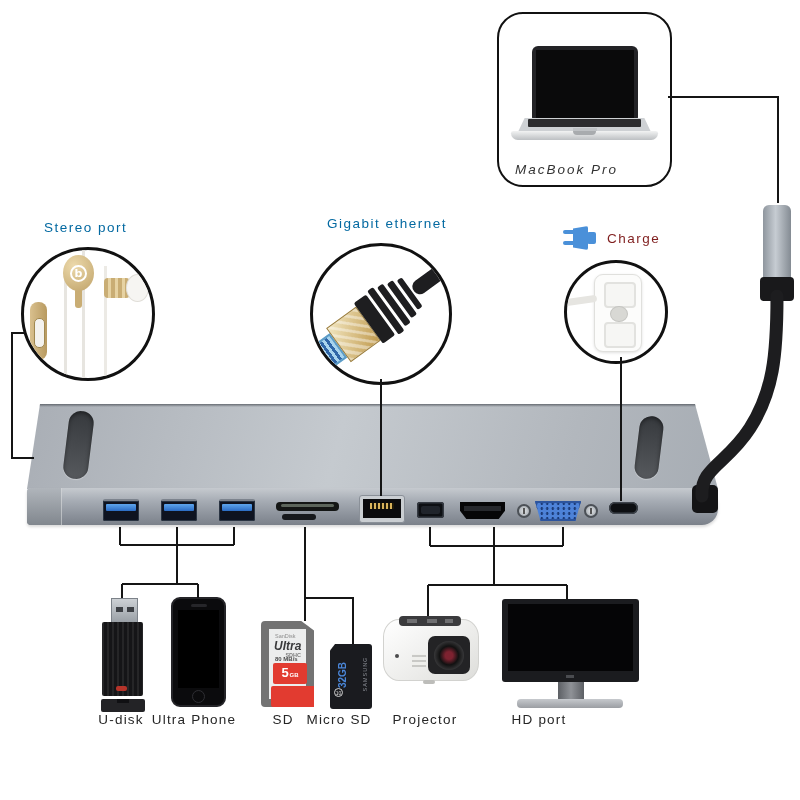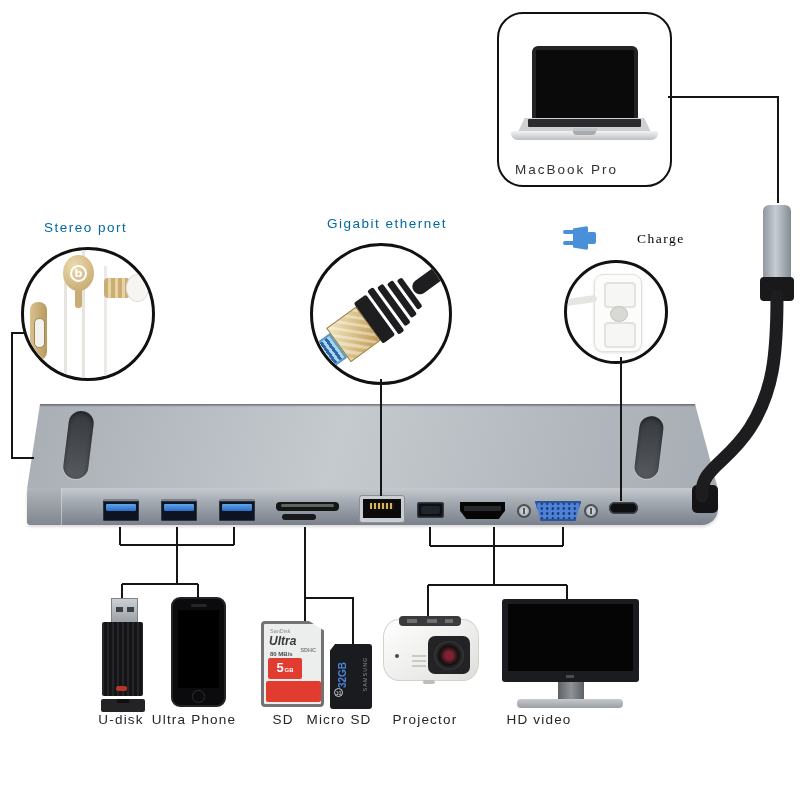--- a/index.html
+++ b/index.html
@@ -33,21 +33,21 @@
     <div class="abs" style="left:33px;top:32px;width:106px;height:74px;background:#232326;border-radius:6px 6px 3px 3px;">
       <div class="abs" style="left:4px;top:4px;right:4px;bottom:2px;background:#0a0a0b;"></div>
     </div>
     <div class="abs" style="left:19px;top:104px;width:133px;height:14px;background:#ced1d4;clip-path:polygon(5% 0,95% 0,100% 100%,0 100%);">
       <div class="abs" style="left:10px;right:10px;top:1px;height:8px;background:#2c2c2e;border-radius:1px;"></div>
       <div class="abs" style="left:55px;top:10px;width:24px;height:3px;background:#bfc2c5;"></div>
     </div>
     <div class="abs" style="left:12px;top:117px;width:147px;height:9px;background:linear-gradient(180deg,#f2f3f3,#bdc0c3);border-radius:3px 3px 9px 9px;">
       <div class="abs" style="left:62px;top:0;width:23px;height:4px;background:#a8abae;border-radius:0 0 6px 6px;"></div>
     </div>
-    <div class="lbl" style="left:16px;top:148px;letter-spacing:2px;color:#333;">MacBook Pro</div>
+    <div class="lbl" style="left:16px;top:148px;letter-spacing:2px;color:#333;font-style:italic;">MacBook Pro</div>
   </div>
 
   <div class="lbl" style="left:44px;top:220px;">Stereo port</div>
   <div class="callout" style="left:21px;top:247px;width:128px;height:128px;z-index:10;">
     <div class="abs" style="left:40px;top:30px;width:3px;height:98px;background:#e7e5e0;"></div>
     <div class="abs" style="left:58px;top:0;width:3px;height:128px;background:#e7e5e0;"></div>
     <div class="abs" style="left:80px;top:16px;width:3px;height:112px;background:#eceae5;"></div>
     <div class="abs" style="left:6px;top:52px;width:17px;height:58px;background:linear-gradient(90deg,#d9c08e,#b89a60);border-radius:8px;">
       <div class="abs" style="left:4px;top:16px;width:9px;height:28px;background:#f4f2ee;border:1px solid #a08850;border-radius:5px;"></div>
     </div>
@@ -74,21 +74,21 @@
       <div style="width:50px;height:15px;background:#1e1e20;border-radius:7px;margin-left:2px;"></div>
     </div>
   </div>
 
   <div class="abs" style="left:563px;top:224px;width:36px;height:28px;z-index:10;">
     <div class="abs" style="left:0;top:6px;width:12px;height:4px;background:#4a90d9;border-radius:2px;"></div>
     <div class="abs" style="left:0;top:17px;width:12px;height:4px;background:#4a90d9;border-radius:2px;"></div>
     <div class="abs" style="left:10px;top:2px;width:15px;height:24px;background:#4a90d9;border-radius:2px;clip-path:polygon(0 10%,100% 0,100% 100%,0 90%);"></div>
     <div class="abs" style="left:24px;top:8px;width:9px;height:12px;background:#4a90d9;border-radius:2px;"></div>
   </div>
-  <div class="lbl" style="left:637px;top:231px;color:#000000;font-family:Liberation Serif, serif;">Charge</div>
+  <div class="lbl" style="left:607px;top:231px;color:#7f1d1d;">Charge</div>
   <div class="callout" style="left:564px;top:260px;width:98px;height:98px;z-index:10;">
     <div class="abs" style="left:27px;top:11px;width:46px;height:76px;background:#fcfcfb;border:1px solid #e0e0dd;border-radius:9px;box-shadow:0 1px 3px rgba(0,0,0,.12);">
       <div class="abs" style="left:9px;top:7px;width:28px;height:22px;background:#f6f6f4;border:2px solid #e2e2df;border-radius:4px;"></div>
       <div class="abs" style="left:9px;top:47px;width:28px;height:22px;background:#f6f6f4;border:2px solid #e2e2df;border-radius:4px;"></div>
       <div class="abs" style="left:15px;top:31px;width:16px;height:14px;background:#d8d8d4;border:1px solid #c5c5c1;border-radius:50%;"></div>
     </div>
     <div class="abs" style="left:-2px;top:34px;width:32px;height:7px;background:#e6e5e1;border-radius:4px;transform:rotate(-8deg);"></div>
   </div>
 
   <div class="abs" style="left:763px;top:205px;width:28px;height:76px;background:linear-gradient(90deg,#8f969e,#c6ccd2 45%,#848b93);border-radius:6px 6px 3px 3px;z-index:8;"></div>
@@ -147,21 +147,21 @@
       <div class="abs" style="left:16px;top:0;width:12px;height:4px;background:#101013;"></div>
     </div>
   </div>
 
   <div class="abs" style="left:171px;top:597px;width:55px;height:110px;background:#0b0b0d;border:2px solid #242428;border-radius:9px;box-sizing:border-box;z-index:10;">
     <div class="abs" style="left:18px;top:5px;width:16px;height:3px;background:#26262a;border-radius:2px;"></div>
     <div class="abs" style="left:5px;top:11px;width:41px;height:78px;background:#000;"></div>
     <div class="abs" style="left:19px;top:91px;width:13px;height:13px;border:1.5px solid #2e2e33;border-radius:50%;box-sizing:border-box;"></div>
   </div>
 
-  <div class="abs" style="left:261px;top:621px;width:63px;height:86px;z-index:10;background:#eceded;border:3px solid #737373;border-radius:4px;box-sizing:border-box;clip-path:polygon(0 0,76% 0,100% 11%,100% 100%,0 100%);">
+  <div class="abs" style="left:261px;top:621px;width:53px;height:86px;z-index:10;background:#eceded;border:8px solid #737373;border-radius:4px;box-sizing:border-box;clip-path:polygon(0 0,76% 0,100% 11%,100% 100%,0 100%);">
     <div class="tinytxt" style="left:6px;top:5px;font-size:5.5px;color:#8d8d8d;">SanDisk</div>
     <div class="tinytxt" style="left:5px;top:11px;font-size:12px;font-style:italic;font-weight:bold;color:#3a3a3c;">Ultra</div>
     <div class="tinytxt" style="left:6px;top:27px;font-size:6px;font-weight:bold;color:#4a4a4a;">80 MB/s</div>
     <div class="tinytxt" style="right:5px;top:24px;font-size:5.5px;font-weight:bold;color:#7e7e7e;">SDHC</div>
     <div class="abs" style="left:4px;top:34px;width:34px;height:21px;background:#e23b30;border-radius:2px;color:#fff;display:flex;align-items:baseline;justify-content:center;padding-top:2px;box-sizing:border-box;">
       <span style="font-size:13px;font-weight:bold;">5</span>
       <span style="font-size:6px;font-weight:bold;margin-left:1px;">GB</span>
     </div>
     <div class="abs" style="left:2px;top:57px;width:55px;height:21px;background:#e23b30;border-radius:2px;"></div>
   </div>
@@ -194,21 +194,21 @@
     </div>
     <div class="abs" style="left:56px;top:83px;width:26px;height:17px;background:linear-gradient(90deg,#5c5f64,#8f9297,#5c5f64);"></div>
     <div class="abs" style="left:15px;top:100px;width:106px;height:9px;background:linear-gradient(180deg,#c6c9cd,#9b9ea3);border-radius:4px;"></div>
   </div>
 
   <div class="dev-lbl" style="left:121px;">U-disk</div>
   <div class="dev-lbl" style="left:194px;">Ultra Phone</div>
   <div class="dev-lbl" style="left:283px;">SD</div>
   <div class="dev-lbl" style="left:339px;text-align:right;">Micro SD</div>
   <div class="dev-lbl" style="left:425px;">Projector</div>
-  <div class="dev-lbl" style="left:539px;">HD video</div>
+  <div class="dev-lbl" style="left:539px;">HD port</div>
 
   <svg id="overlay" width="800" height="800" viewBox="0 0 800 800">
     <g stroke="#151515" stroke-width="2" fill="none">
       <path d="M668 97 H778 V203"></path>
       <path d="M25 333 H12 V458 H34"></path>
       <path d="M381 379 V496"></path>
       <path d="M621 357 V501"></path>
       <path d="M120 527 V545 M177 527 V545 M234 527 V545 M120 545 H234 M177 545 V584 M122 584 H198 M122 584 V598 M198 584 V598"></path>
       <path d="M305 527 V621 M305 598 H353 V644"></path>
       <path d="M430 527 V546 M494 527 V546 M563 527 V546 M430 546 H563 M494 546 V585 M428 585 H567 M428 585 V616 M567 585 V599"></path>

